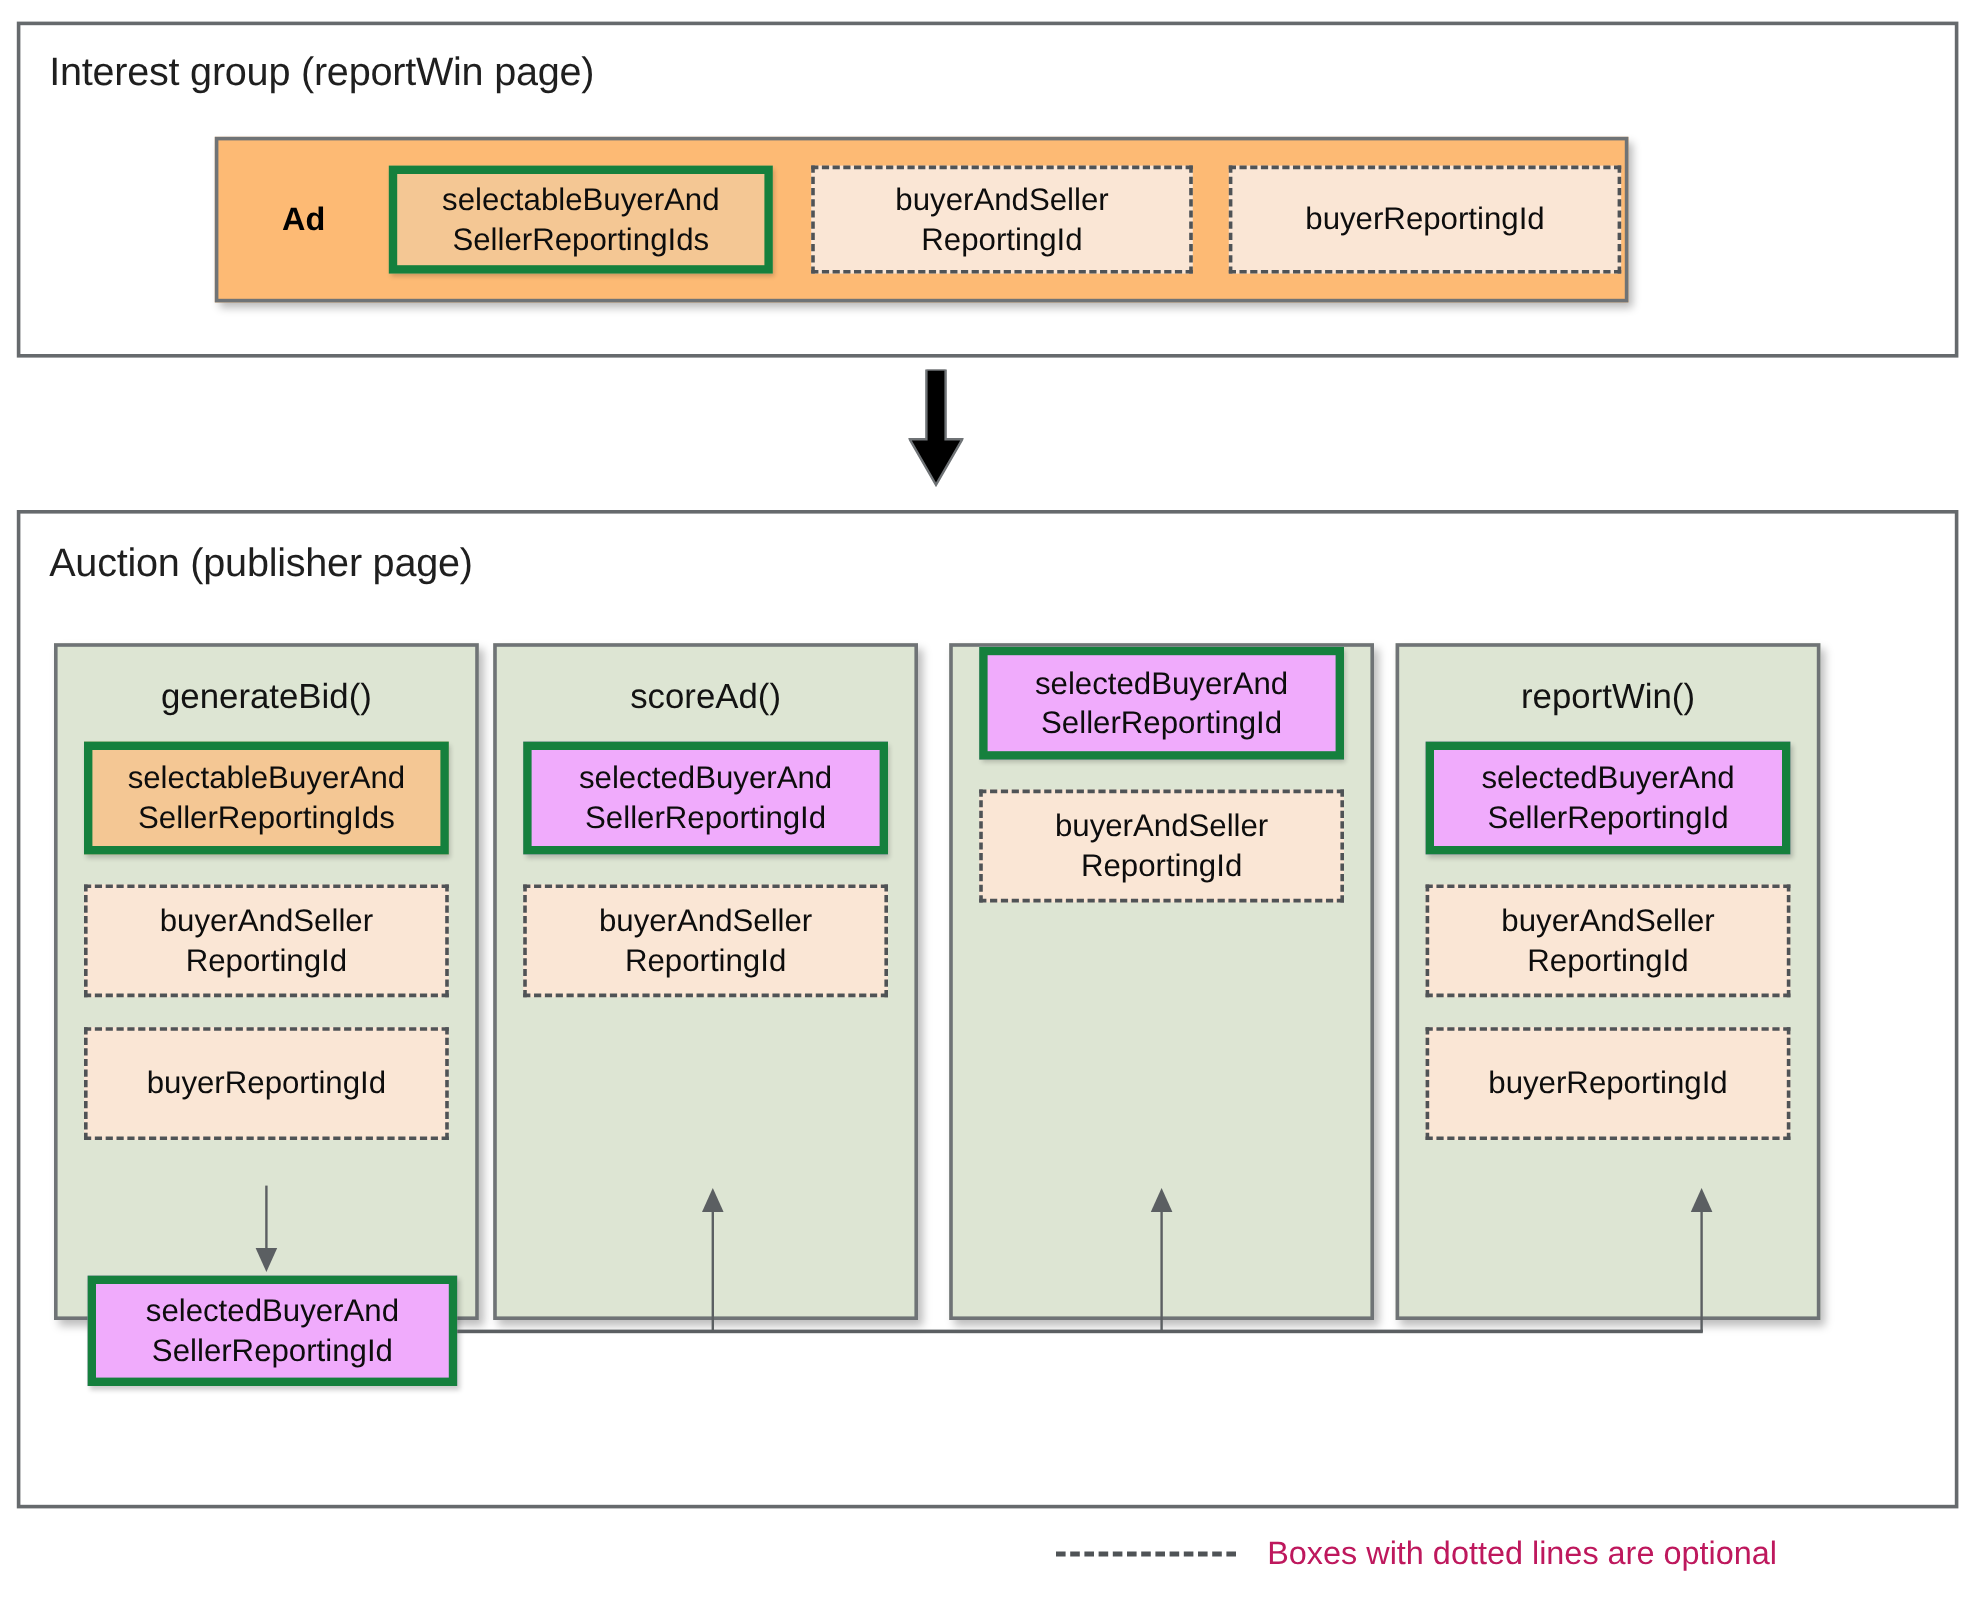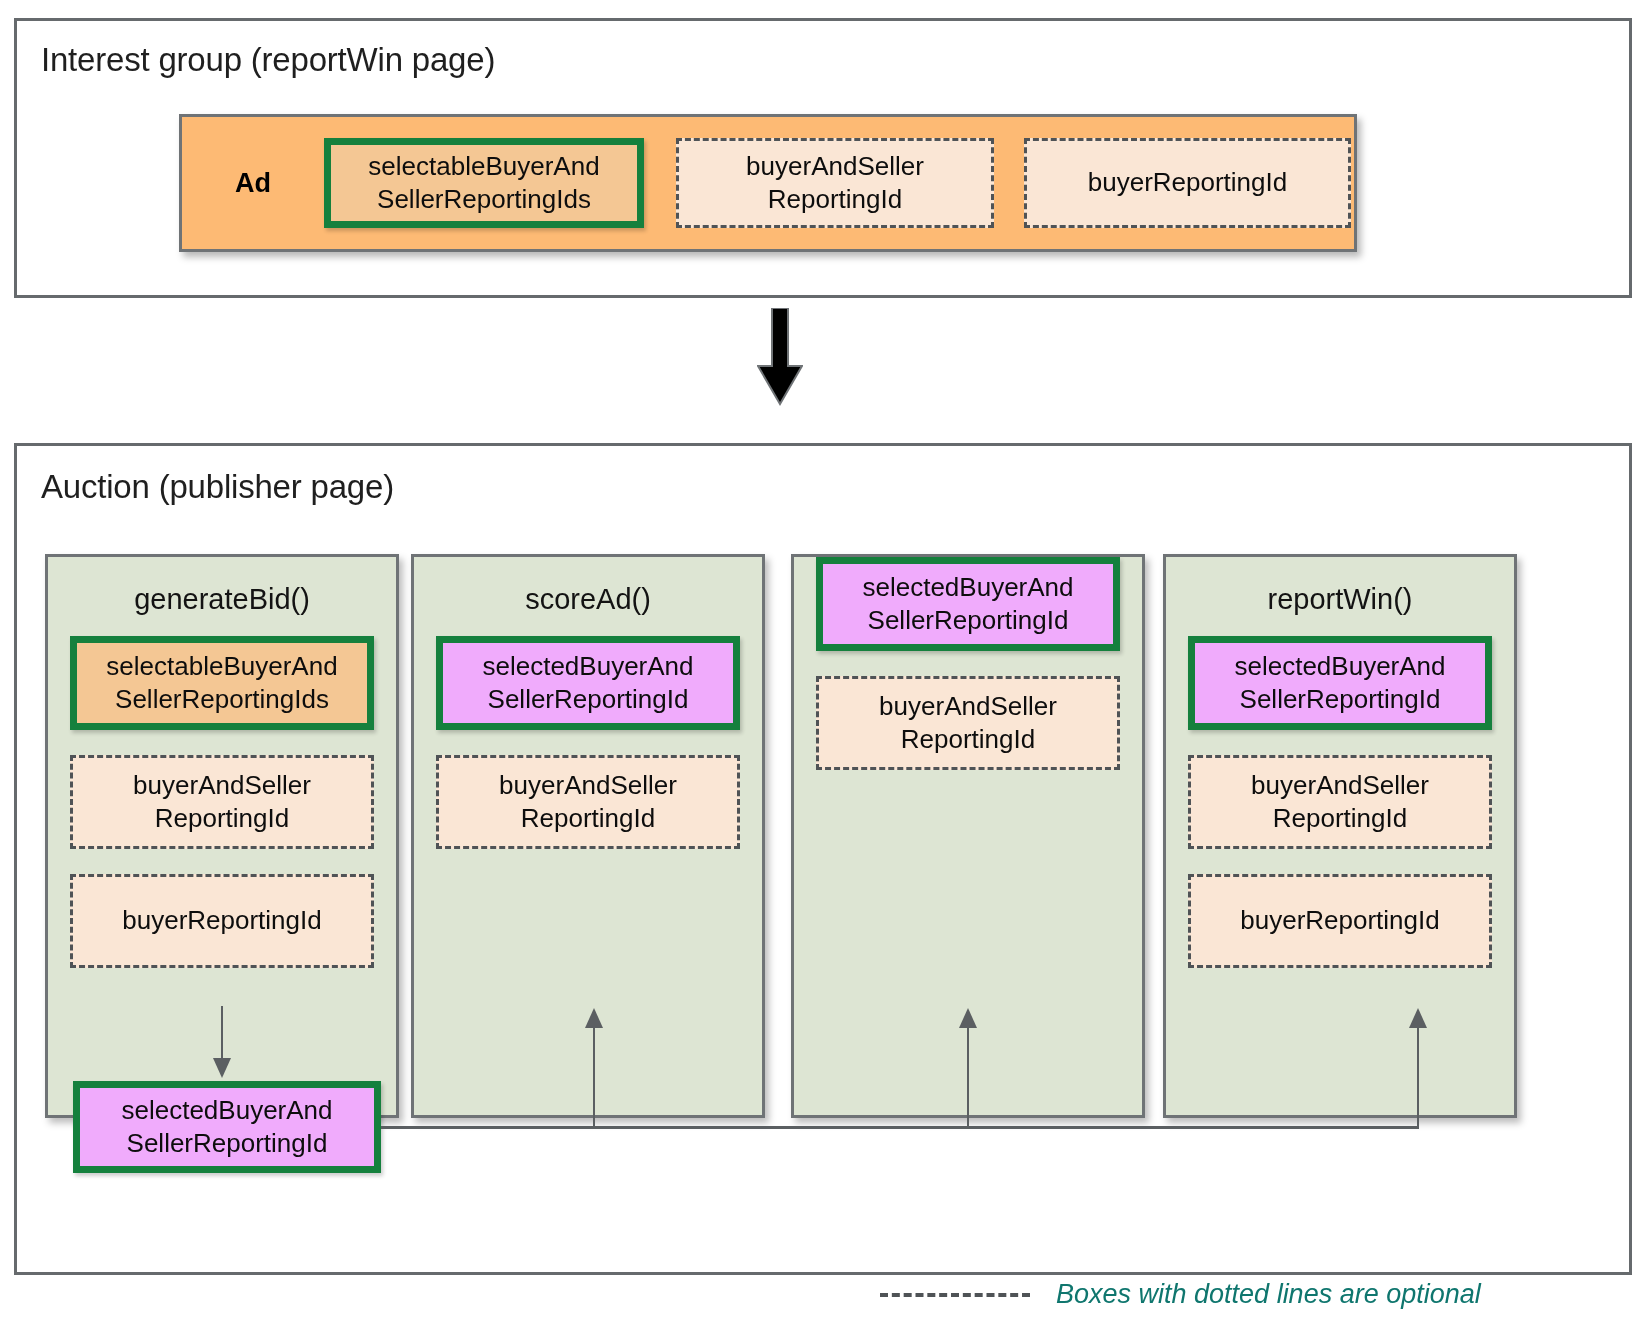--- a/index.html
+++ b/index.html
@@ -20,21 +20,21 @@
   }
 
   
   .section {
     position: absolute;
     box-sizing: border-box;
     background: #ffffff;
     border: 3px solid #666a6d;
   }
   #section-interest-group { left: 14px;  top: 18px;  width: 1618px; height: 280px; }
-  #section-auction        { left: 14px;  top: 425px; width: 1618px; height: 832px; margin-top: 18px; }
+  #section-auction        { left: 14px;  top: 425px; width: 1618px; height: 832px; }
 
   .section-title {
     position: absolute;
     font-size: 33px;
     color: #1f1f1f;
     letter-spacing: -0.2px;
     white-space: nowrap;
   }
   #title-interest-group { left: 24px; top: 20px; }
   #title-auction        { left: 24px; top: 22px; }
@@ -169,22 +169,21 @@
     align-items: center;
     gap: 26px;
   }
   #legend-dash {
     width: 150px;
     height: 0;
     border-top: 4px dashed #4f5356;
   }
   #legend-text {
     font-size: 27px;
-    font-style: italic;
-    color: #0f766e;
+    color: #be185d;
     white-space: nowrap;
   }
 </style>
 </head>
 <body>
 
 <div id="canvas">
 
   <div class="section" id="section-interest-group">
     <div class="section-title" id="title-interest-group">Interest group (reportWin page)</div>

